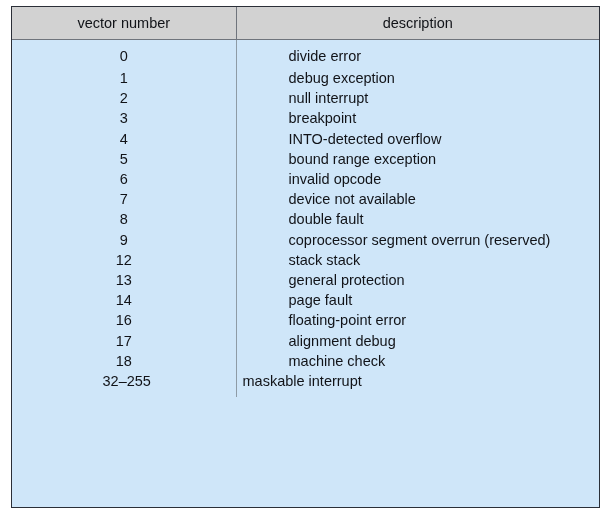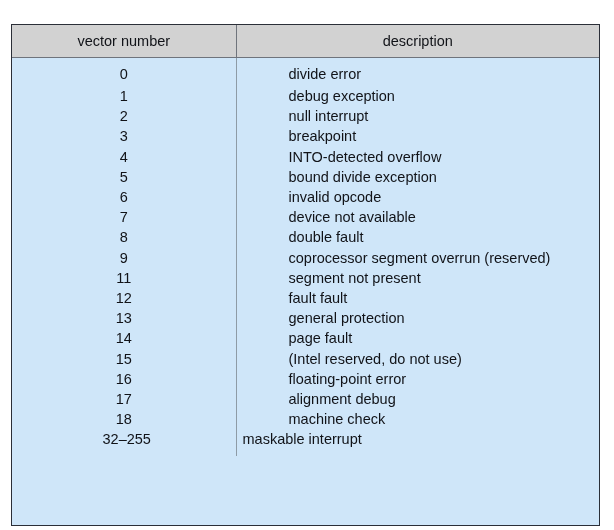--- a/index.html
+++ b/index.html
@@ -11,21 +11,21 @@
     width: 614px;
     height: 530px;
     background: #ffffff;
     font-family: "Liberation Sans", sans-serif;
     overflow: hidden;
   }
 
   .table-wrap {
     position: absolute;
     left: 11px;
-    top: 24px;
+    top: 6px;
     width: 589px;
     height: 502px;
     box-sizing: border-box;
     border: 1px solid #2b2f38;
     background: #cfe6f9;
   }
 
   
   .page-edge {
     position: absolute;
@@ -124,57 +124,49 @@
         <tr>
           <td class="cell-num">3</td>
           <td class="cell-desc">breakpoint</td>
         </tr>
         <tr>
           <td class="cell-num">4</td>
           <td class="cell-desc">INTO-detected overflow</td>
         </tr>
         <tr>
           <td class="cell-num">5</td>
-          <td class="cell-desc">bound divide exception</td>
+          <td class="cell-desc">bound range exception</td>
         </tr>
         <tr>
           <td class="cell-num">6</td>
           <td class="cell-desc">invalid opcode</td>
         </tr>
         <tr>
           <td class="cell-num">7</td>
           <td class="cell-desc">device not available</td>
         </tr>
         <tr>
           <td class="cell-num">8</td>
           <td class="cell-desc">double fault</td>
         </tr>
         <tr>
           <td class="cell-num">9</td>
           <td class="cell-desc">coprocessor segment overrun (reserved)</td>
         </tr>
         <tr>
-          <td class="cell-num">11</td>
-          <td class="cell-desc">segment not present</td>
-        </tr>
-        <tr>
           <td class="cell-num">12</td>
-          <td class="cell-desc">fault fault</td>
+          <td class="cell-desc">stack stack</td>
         </tr>
         <tr>
           <td class="cell-num">13</td>
           <td class="cell-desc">general protection</td>
         </tr>
         <tr>
           <td class="cell-num">14</td>
           <td class="cell-desc">page fault</td>
-        </tr>
-        <tr>
-          <td class="cell-num">15</td>
-          <td class="cell-desc">(Intel reserved, do not use)</td>
         </tr>
         <tr>
           <td class="cell-num">16</td>
           <td class="cell-desc">floating-point error</td>
         </tr>
         <tr>
           <td class="cell-num">17</td>
           <td class="cell-desc">alignment debug</td>
         </tr>
         <tr>

